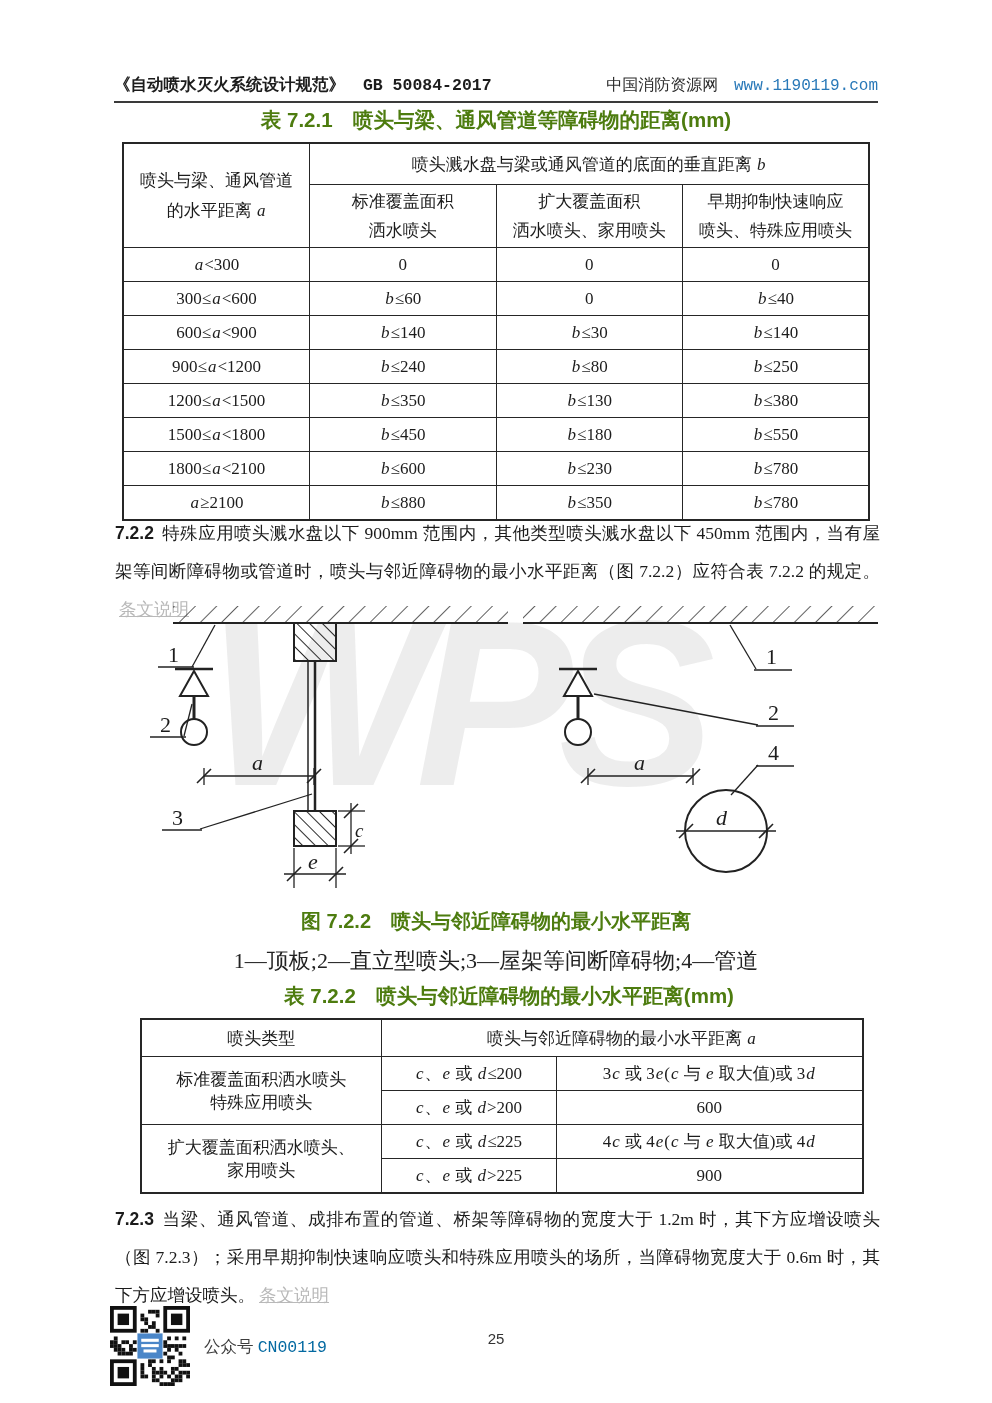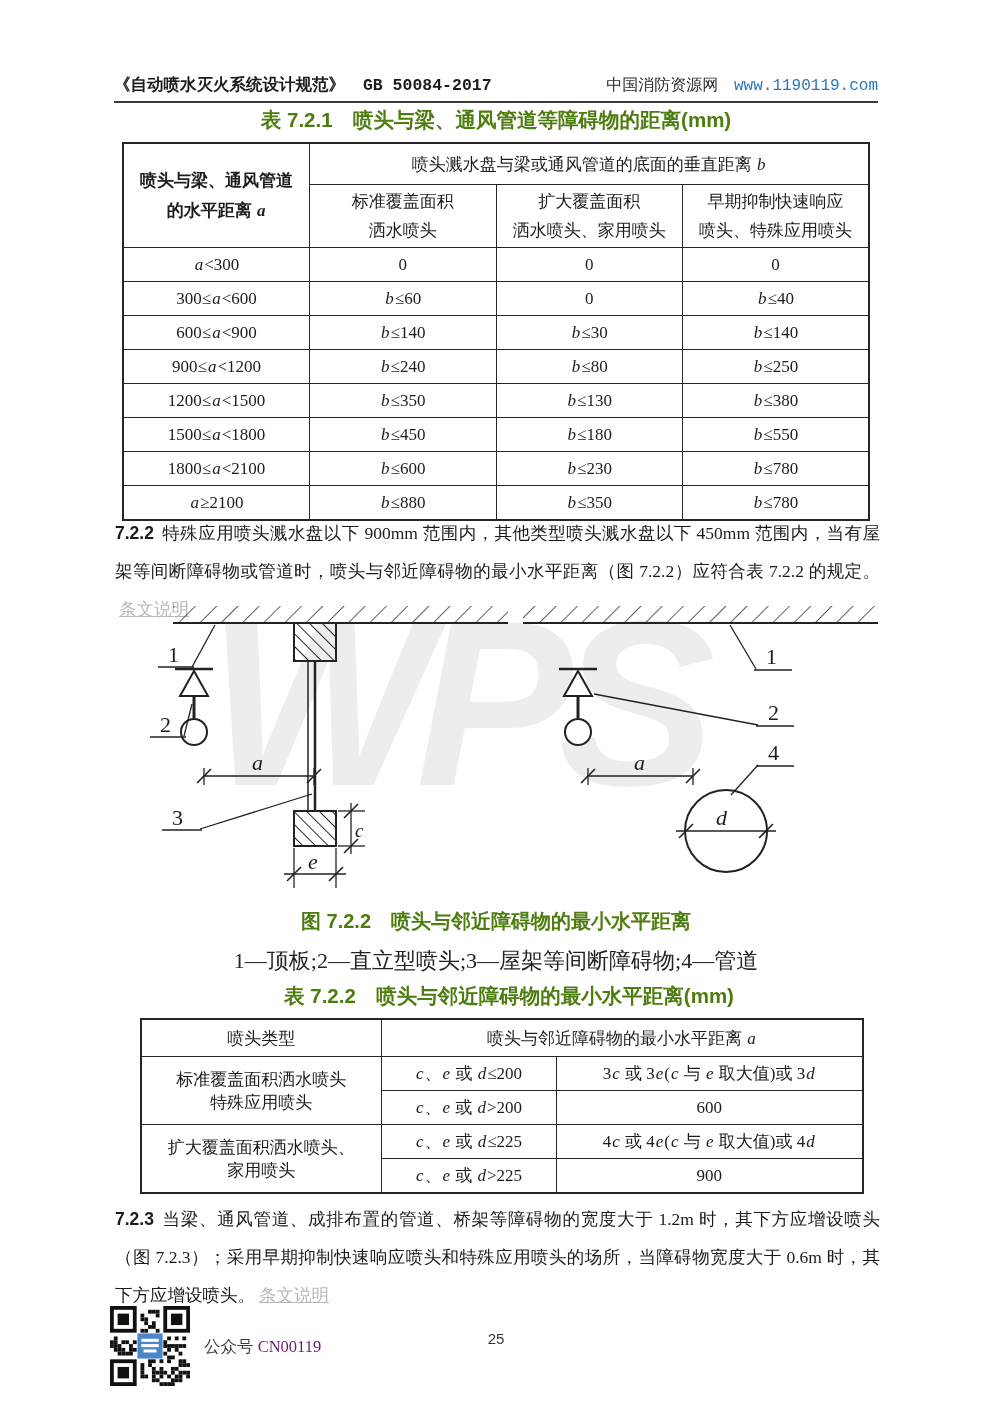--- a/index.html
+++ b/index.html
@@ -30,21 +30,21 @@
     font-size:22px;color:#222;}
   
   table{border-collapse:collapse;table-layout:fixed;}
   #table1{position:absolute;left:122px;top:142px;width:748px;
     border:2.5px solid #262626;font-size:17px;}
   #table1 td{border:1.8px solid #262626;text-align:center;vertical-align:middle;
     padding:0 4px;}
   #table1 .hrow1 td{height:40px;}
   #table1 .hrow2 td{height:62px;line-height:29px;}
   #table1 .drow td{height:33px;}
-  #table1 .hleft{line-height:30px;font-weight:bold;}
+  #table1 .hleft{line-height:30px;}
   #table2{position:absolute;left:140px;top:1018px;width:722px;
     border:2.5px solid #262626;font-size:17px;}
   #table2 td{border:1.8px solid #262626;text-align:center;vertical-align:middle;padding:0 4px;}
   #table2 .hrow td{height:36px;}
   #table2 .drow td{height:33px;margin-left:28px;}
   #table2 col.c1{width:240px;} #table2 col.c2{width:175px;} #table2 col.c3{width:307px;}
   i{font-family:"Liberation Serif","DejaVu Serif",serif;font-style:italic;padding:0 1px;}
   
   .para{position:absolute;left:115px;right:112px;text-align:justify;
     font-size:17.5px;line-height:38px;color:#1b1b1b;}
@@ -54,21 +54,21 @@
   .tiaowen{color:#b9b9b9;text-decoration:underline;cursor:pointer;margin-left:4px;}
   
   #figure{position:absolute;left:118px;top:598px;width:764px;height:308px;}
   #watermark{position:absolute;left:90px;top:-30px;font-size:235px;
     font-family:"Liberation Sans","DejaVu Sans",sans-serif;font-weight:bold;font-style:italic;
     color:rgba(60,60,60,0.09);letter-spacing:-14px;user-select:none;}
   #figsvg{position:absolute;left:0;top:0;}
   
   #qr{position:absolute;left:110px;top:1306px;width:80px;height:80px;}
   #qr-caption{position:absolute;left:204px;top:1336px;font-size:16.5px;color:#3c3c3c;}
-  #qr-caption .code{font-family:Liberation Serif, serif;color:#701a75;}
+  #qr-caption .code{font-family:Liberation Mono, monospace;color:#0369a1;}
   #page-num{position:absolute;left:0;width:100%;top:1330px;text-align:center;
     font-family:"Liberation Sans","DejaVu Sans",sans-serif;font-size:15px;color:#333;}
 </style>
 </head>
 <body>
 
 <div class="page-header">
   <div>
     <span>《自动喷水灭火系统设计规范》</span>
     <span style="margin-left:8px;">GB 50084-2017</span>

